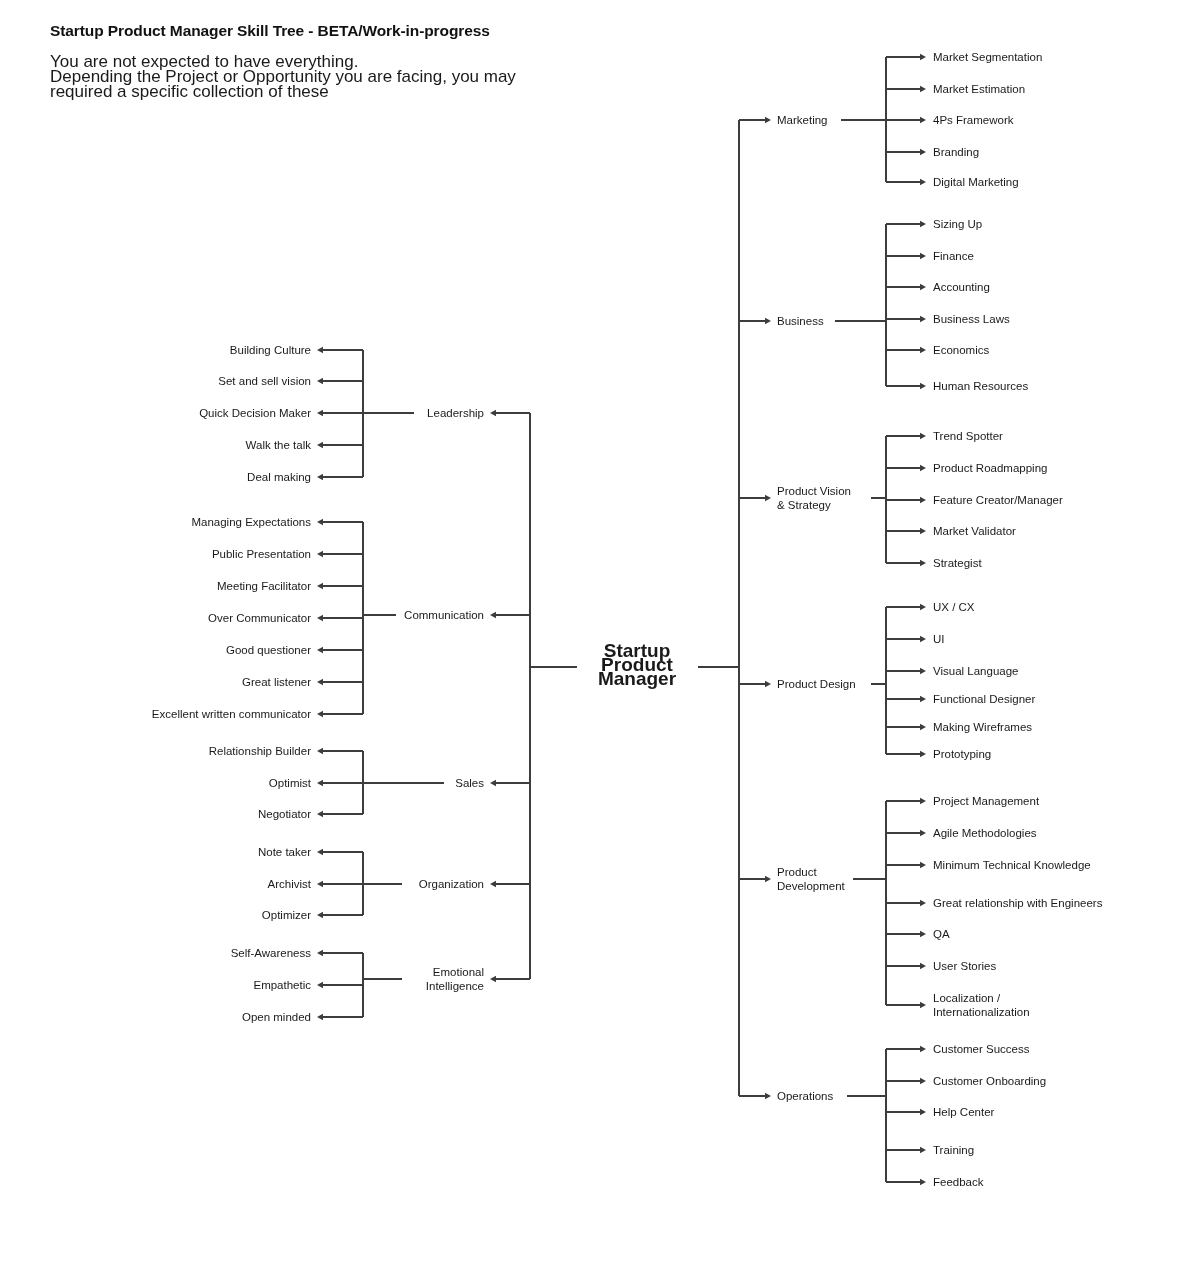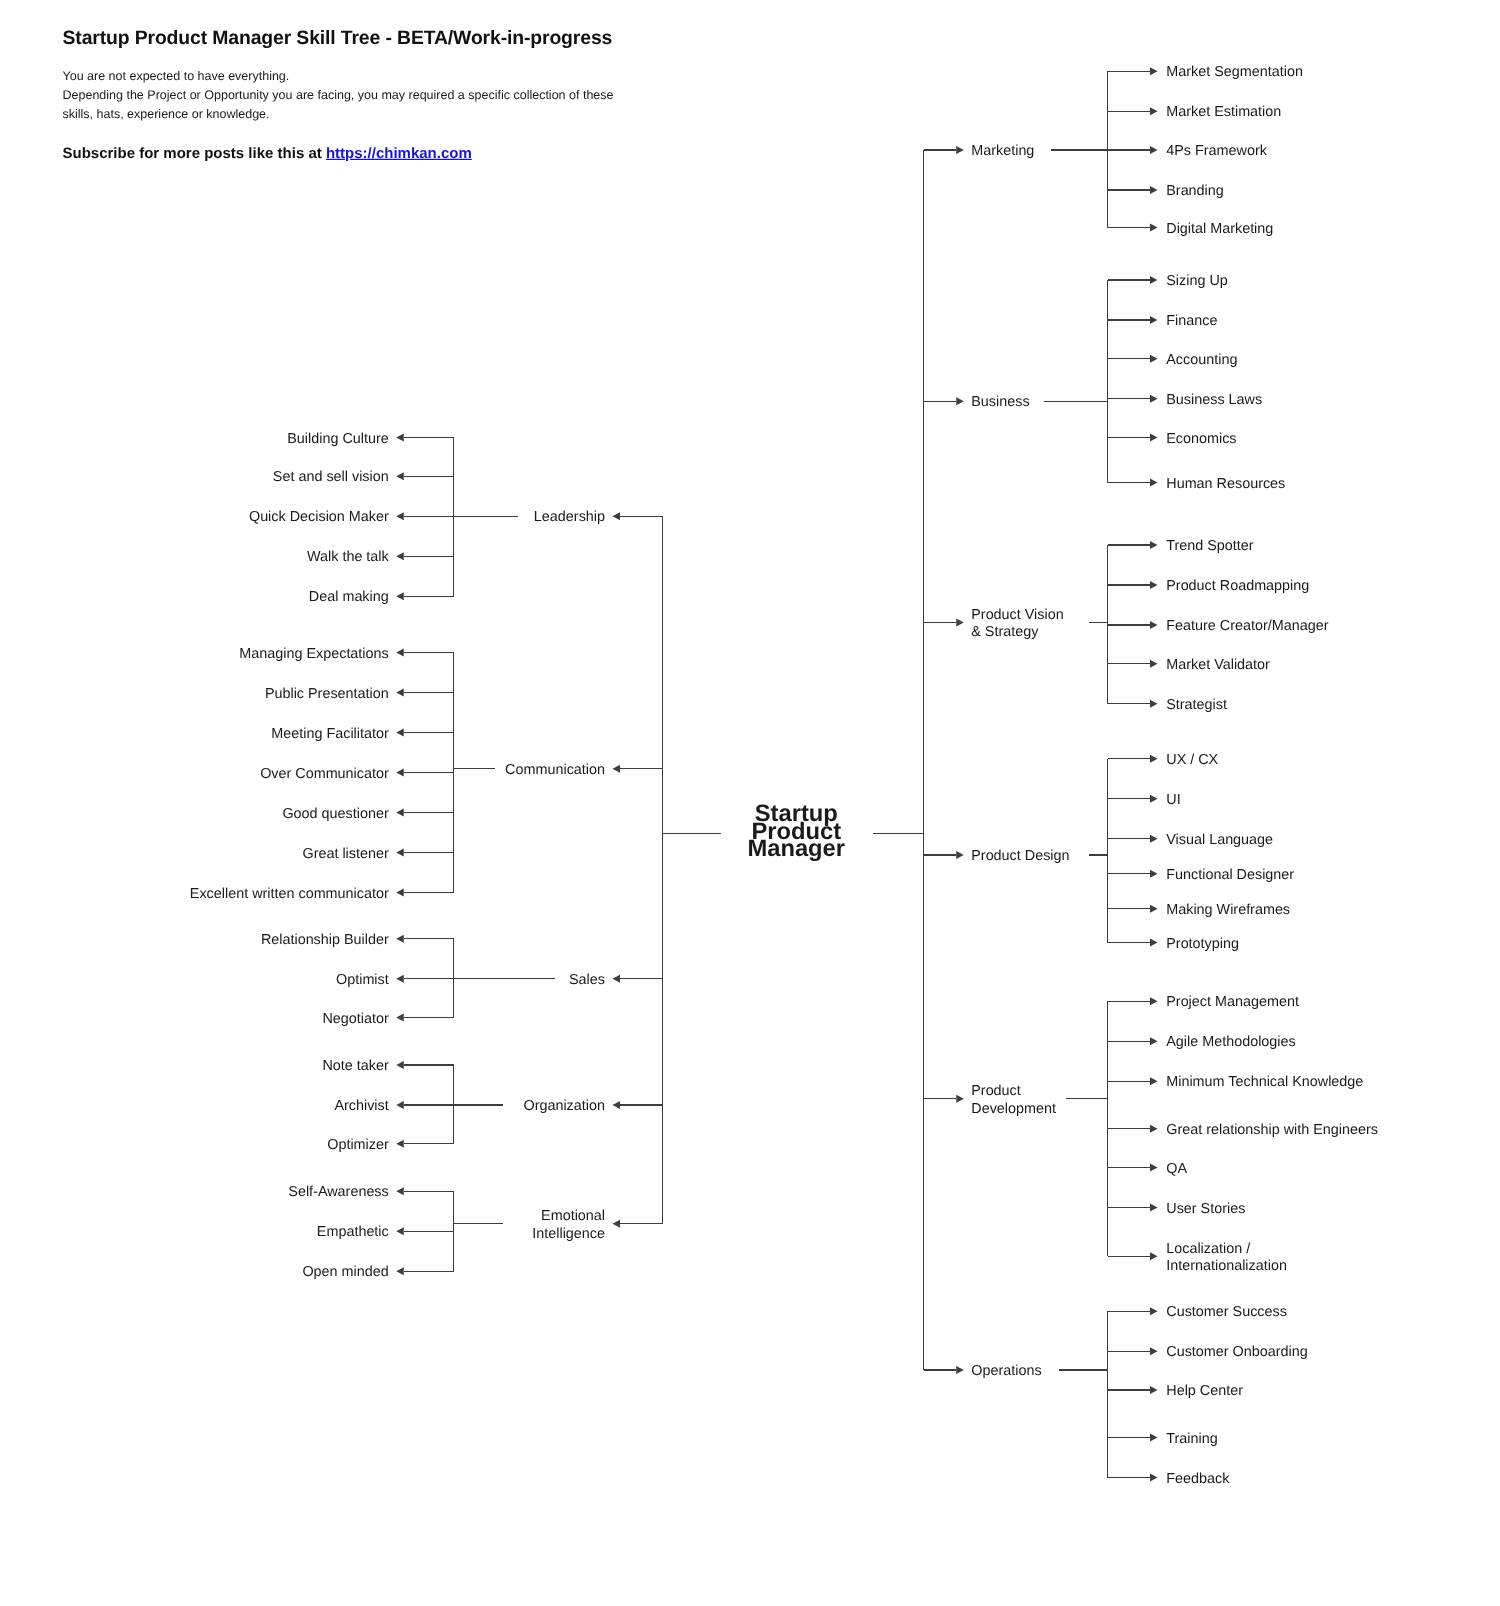--- a/index.html
+++ b/index.html
@@ -30,21 +30,21 @@
   }
   .doc-title {
     font-size: 15.5px;
     font-weight: bold;
     letter-spacing: -0.1px;
     margin: 0 0 14px 0;
     color: #111111;
     white-space: nowrap;
   }
   .intro {
-    font-size: 10px;
+    font-size: 17px;
     line-height: 15px;
     color: #1a1a1a;
     margin: 0 0 16px 0;
     max-width: 520px;
   }
   .intro-line { display: block; }
   .subscribe {
     font-size: 12px;
     font-weight: bold;
     color: #111111;
@@ -85,24 +85,20 @@
 </head>
 <body>
 
 <div id="page">
 
   <div class="header">
     <h1 class="doc-title">Startup Product Manager Skill Tree - BETA/Work-in-progress</h1>
     <p class="intro">
       <span class="intro-line">You are not expected to have everything.</span>
       <span class="intro-line">Depending the Project or Opportunity you are facing, you may required a specific collection of these</span>
-      <span class="intro-line">skills, hats, experience or knowledge.</span>
-    </p>
-    <p class="subscribe">
-      <span>Subscribe for more posts like this  at </span><a class="link">https://chimkan.com</a>
     </p>
   </div>
 
   <svg id="tree" viewBox="0 0 1200 1285" xmlns="http://www.w3.org/2000/svg">
     <g id="edges-layer">
         <path d="M 510 413 L 510 979" class="edge"></path>
         <path d="M 510 667 L 557 667" class="edge"></path>
         <path d="M 510 413 L 476 413" class="edge"></path>
         <polygon points="470,413 476,409.8 476,416.2" class="arrow-head"></polygon>
         <path d="M 343 350 L 343 477" class="edge"></path>

